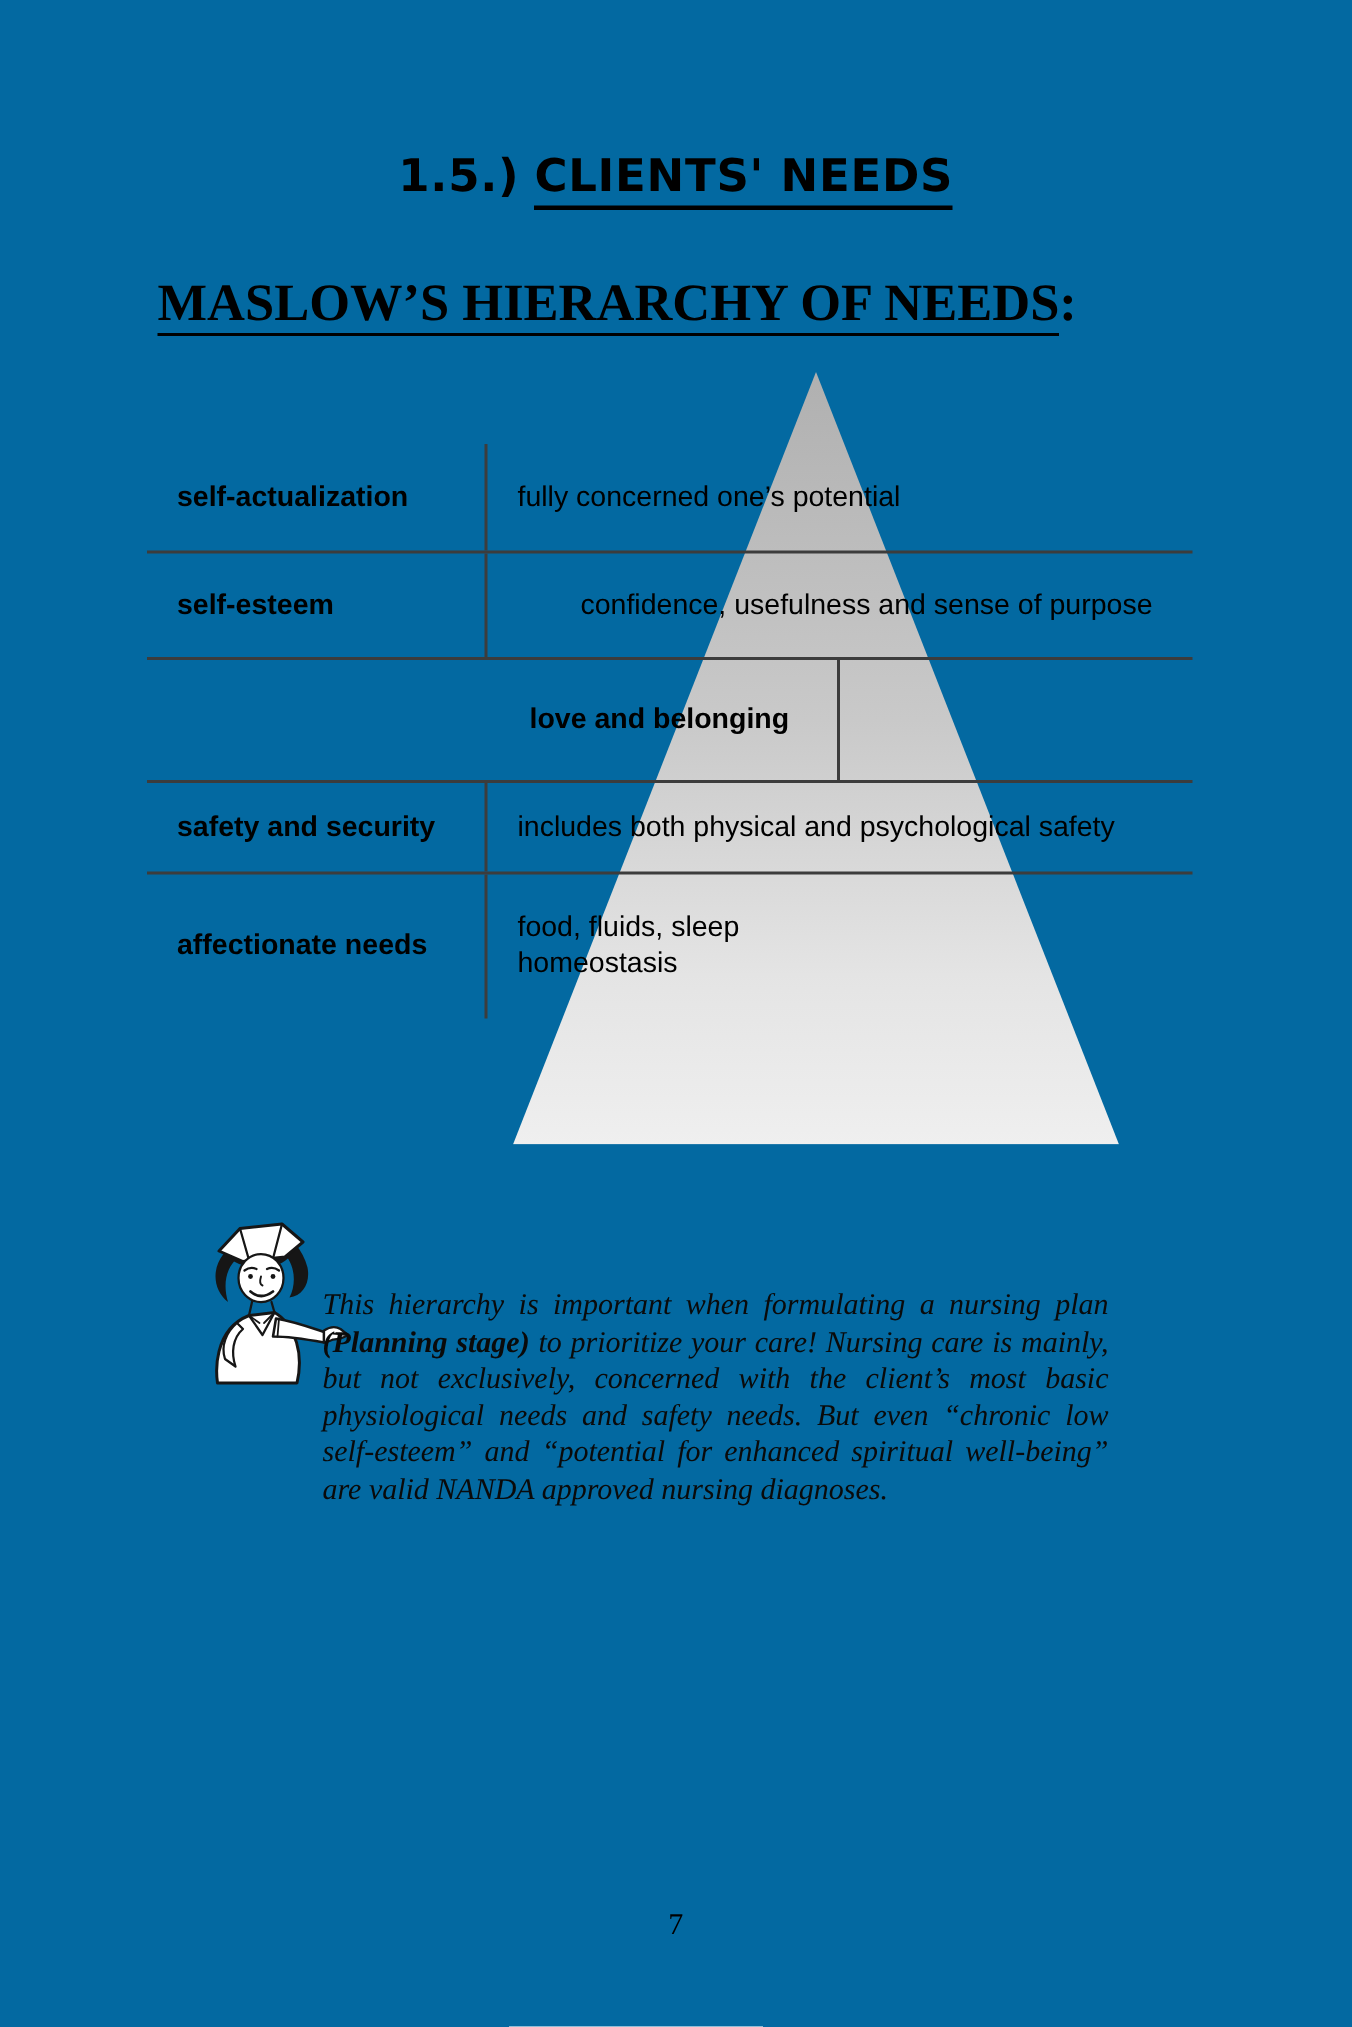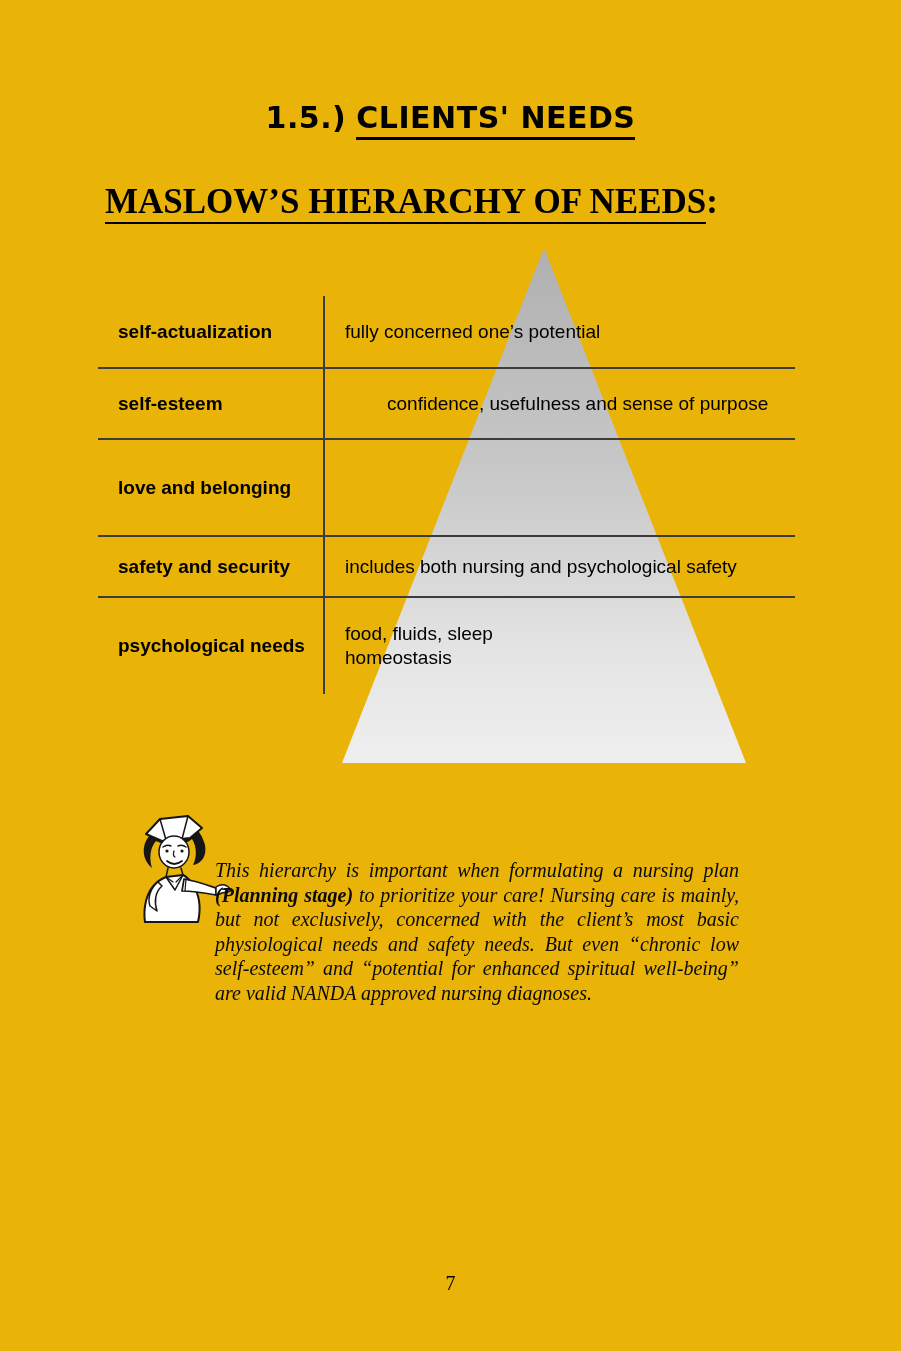--- a/index.html
+++ b/index.html
@@ -1,21 +1,21 @@
 <!DOCTYPE html>
 <html><head>
 <meta charset="utf-8">
 <style>
   * { margin: 0; padding: 0; box-sizing: border-box; }
   html, body { background: #ffffff; }
   .page {
     position: relative;
     width: 901px;
     height: 1351px;
-    background: #eab308;
+    background: #0369a1;
     overflow: hidden;
     color: #000;
   }
 
   
   .doc-title {
     position: absolute;
     top: 100px; left: 0;
     width: 100%;
     text-align: center;
@@ -84,21 +84,21 @@
     font-weight: bold;
   }
   .cell-desc {
     flex: 1;
     display: flex; align-items: center;
     padding-left: 20px;
     white-space: pre-line;
   }
   .row-h1 { height: 73px; }
   .row-h2 { height: 71px; gap: 42px; }
-  .row-h3 { height: 97px; }
+  .row-h3 { height: 82px; justify-content: center; }
   .row-h4 { height: 61px; }
   .row-h5 { height: 96px; }
 
   
   .nurse-figure {
     position: absolute;
     left: 116px; top: 812px;
     width: 118px; height: 114px;
   }
   .note-paragraph {
@@ -147,24 +147,24 @@
     </div>
     <div class="needs-row bordered row-h2">
       <div class="cell-level">self-esteem</div>
       <div class="cell-desc">confidence, usefulness and sense of purpose</div>
     </div>
     <div class="needs-row bordered row-h3">
       <div class="cell-level">love and belonging</div>
     </div>
     <div class="needs-row bordered row-h4">
       <div class="cell-level">safety and security</div>
-      <div class="cell-desc">includes both nursing and psychological safety</div>
+      <div class="cell-desc">includes both physical and psychological safety</div>
     </div>
     <div class="needs-row row-h5">
-      <div class="cell-level">psychological needs</div>
+      <div class="cell-level">affectionate needs</div>
       <div class="cell-desc">food, fluids, sleep
 homeostasis</div>
     </div>
   </div>
 
   <div class="nurse-figure">
     <svg width="118" height="114" viewBox="0 0 118 114">
       <g stroke="#161616" stroke-width="2" stroke-linecap="round" stroke-linejoin="round" fill="none">
 
         <path d="M33,24 C25,34 26,48 36,56 C33,46 34,36 40,29 C51,35 67,35 76,27 C81,35 81,45 77,53 C86,52 91,43 89,33 C86,21 78,12 66,8 C52,3 40,12 33,24 Z" fill="#161616" stroke="none"></path>

